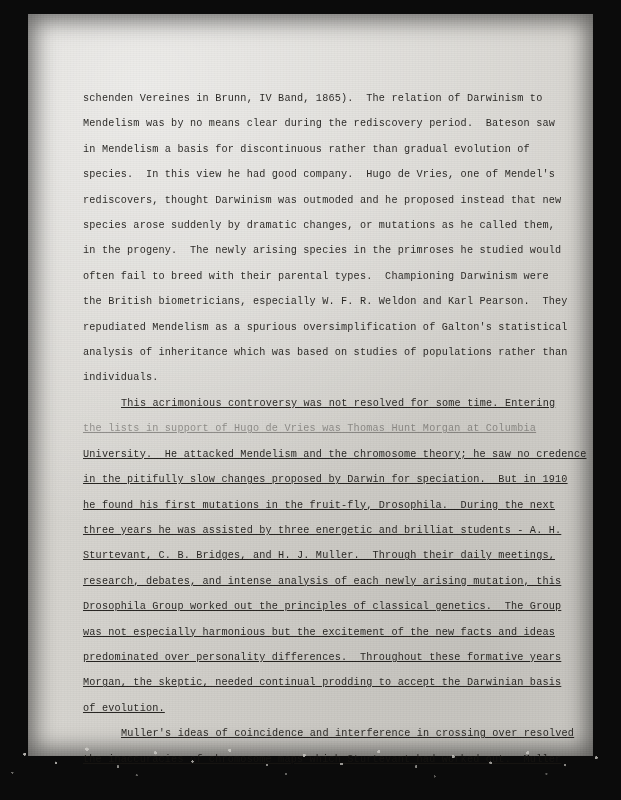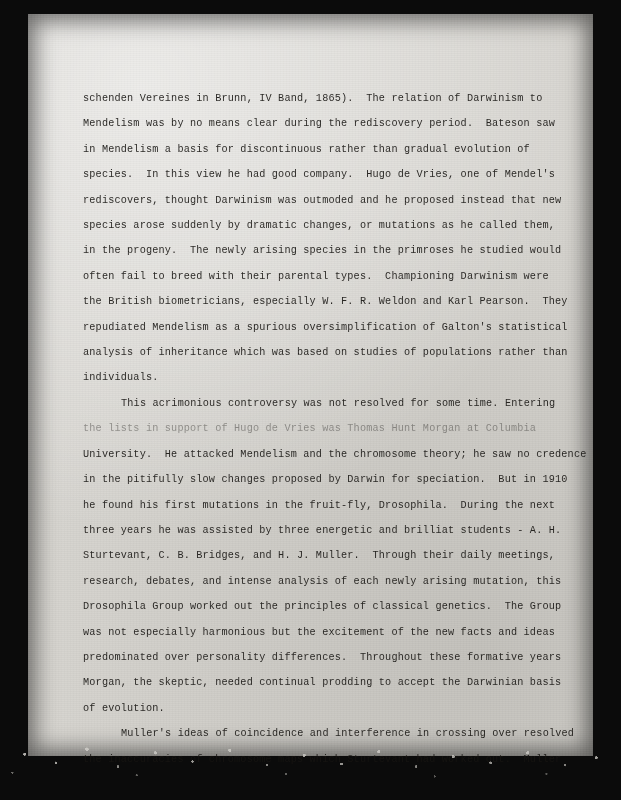--- a/index.html
+++ b/index.html
@@ -86,20 +86,21 @@
     letter-spacing: 0.18px;
     text-align: left;
     opacity: 0.92;
   }
   #typed-body p {
     margin: 0 0 0 0;
     white-space: pre-wrap;
   }
   #typed-body p + p {
     margin-top: 0px;
+    text-decoration: underline;
   }
   .para-indent {
     display: inline-block;
     width: 38px;
   }
   .faded-line {
     opacity: 0.42;
   }
   .line {
     display: block;

